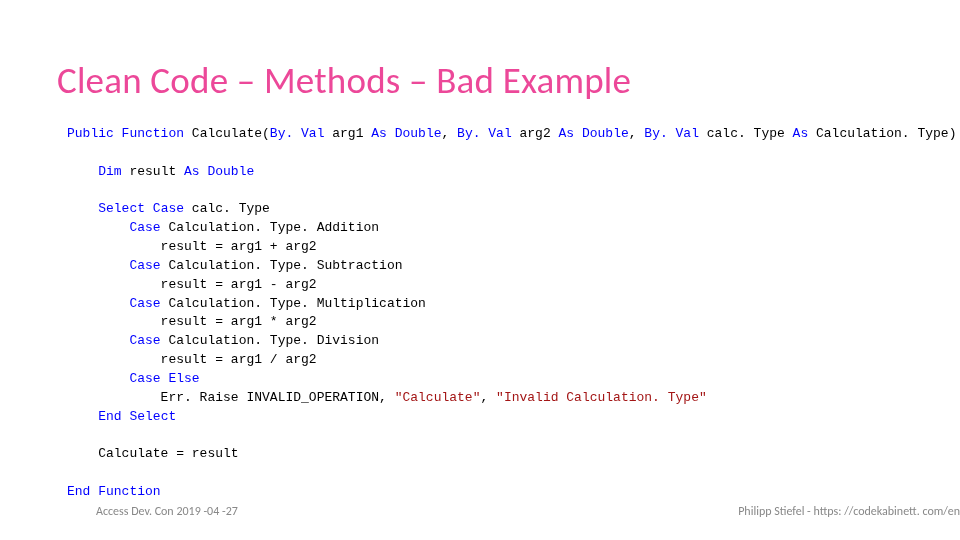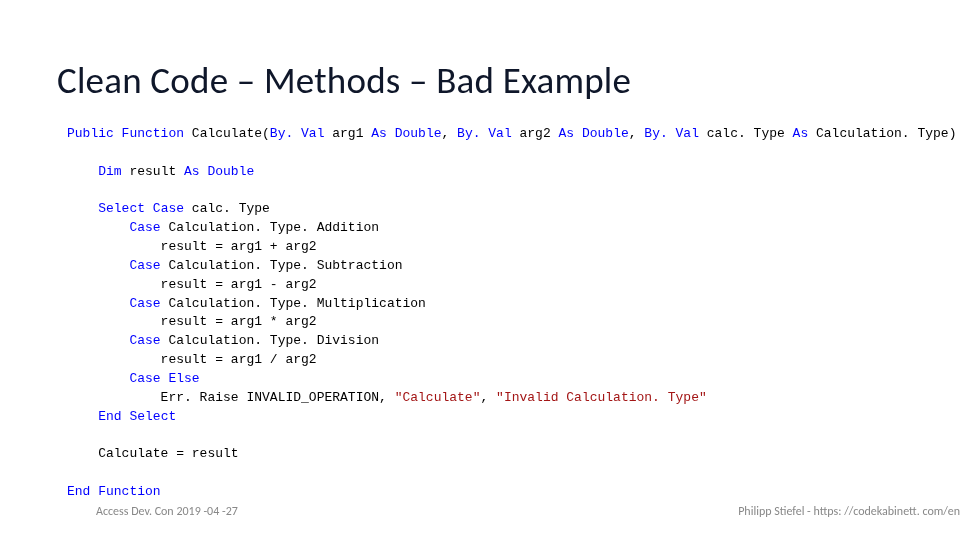--- a/index.html
+++ b/index.html
@@ -16,21 +16,21 @@
     width: 960px;
     height: 540px;
     box-sizing: border-box;
   }
   .title {
     position: absolute;
     left: 57px;
     top: 58px;
     font-size: 37px;
     font-weight: 400;
-    color: #0f172a;
+    color: #ec4899;
     letter-spacing: 0.2px;
   }
   .code {
     position: absolute;
     left: 67px;
     top: 125px;
     right: 10px;
     font-family: Consolas, "Courier New", monospace;
     font-size: 13px;
     line-height: 1.45;

